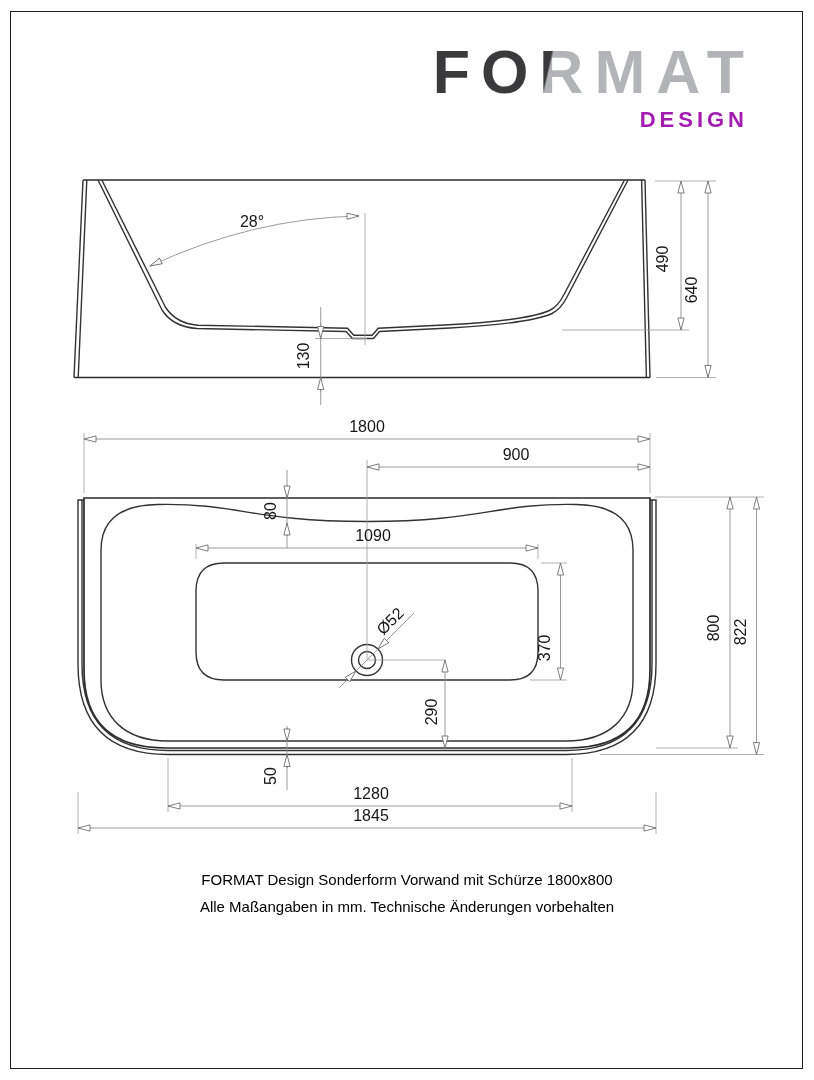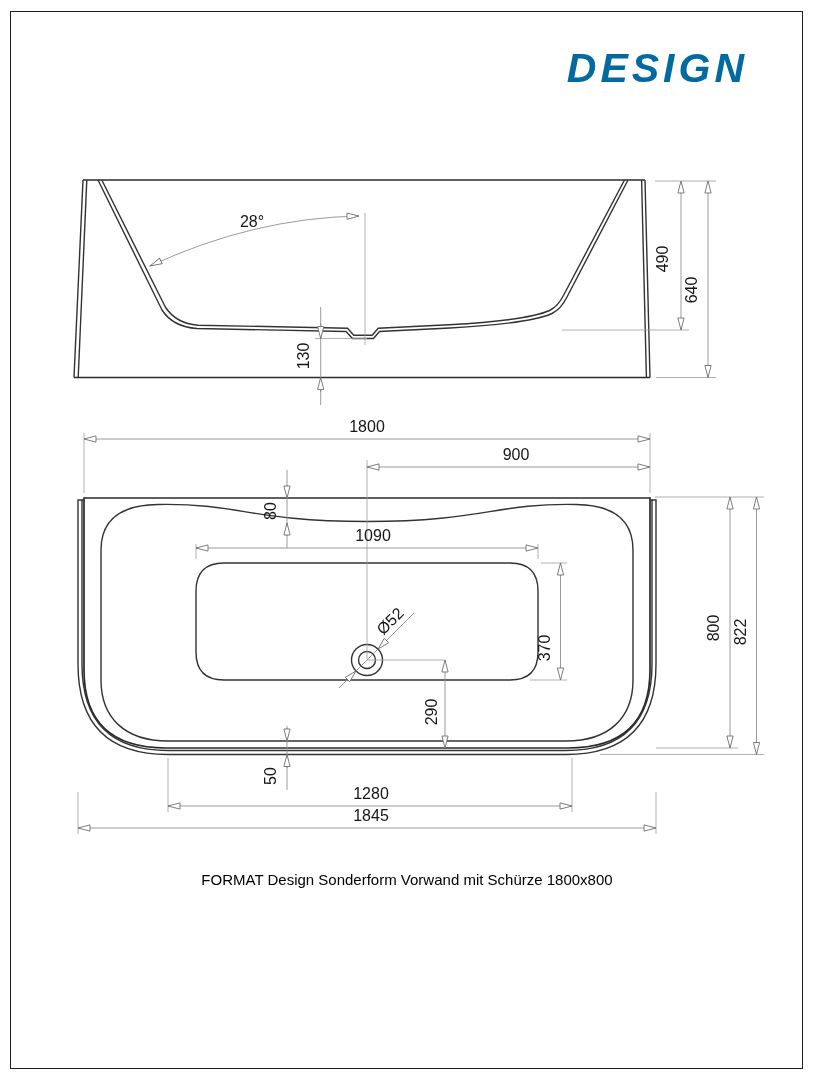--- a/index.html
+++ b/index.html
@@ -4,35 +4,36 @@
 <style>
   html,body{margin:0;padding:0;background:#ffffff;}
   body{width:814px;height:1080px;position:relative;font-family:"Liberation Sans",sans-serif;overflow:hidden;}
   .page-border{position:absolute;left:10px;top:11px;width:791px;height:1056px;border:1.6px solid #1d1d1d;}
   .logo{position:absolute;top:42px;right:70px;text-align:right;line-height:1;}
   .logo-format{
     font-weight:bold;font-size:61px;letter-spacing:11px;margin-right:-11px;
     background:linear-gradient(103deg,#3a3a3c 36%,#b2b4b7 36.6%);
     -webkit-background-clip:text;background-clip:text;color:transparent;
   }
-  .logo-design{font-weight:bold;font-size:41px;letter-spacing:4px;margin-right:-4px;color:#0369a1;margin-top:6px;font-style:italic;}
+  .logo-design{font-weight:bold;font-size:22px;letter-spacing:4px;margin-right:-4px;color:#a21caf;margin-top:6px;}
   svg{position:absolute;left:0;top:0;}
   .geo{stroke:#333;stroke-width:1.4;fill:none;}
   .geo-heavy{stroke:#2b2b2b;stroke-width:1.7;fill:none;}
   .dim{stroke:#8f8f8f;stroke-width:0.9;fill:none;}
   .ext{stroke:#9c9c9c;stroke-width:0.8;fill:none;}
   .dimtext{fill:#161616;font-size:16px;font-family:"Liberation Sans",sans-serif;}
   .caption{position:absolute;left:0;top:866px;width:814px;text-align:center;color:#000000;font-size:15px;line-height:27px;}
 </style>
 </head>
 <body>
 
 <div class="page-border"></div>
 
 <div class="logo">
+  <div class="logo-format">FORMAT</div>
   <div class="logo-design">DESIGN</div>
 </div>
 
 <svg width="814" height="1080" viewBox="0 0 814 1080">
   <defs>
     <marker id="arr" viewBox="0 0 14 8" refX="13" refY="4" markerWidth="14" markerHeight="8" orient="auto-start-reverse" markerUnits="userSpaceOnUse">
       <path d="M13,4 L1,7.1 L1,0.9 Z" fill="#ffffff" stroke="#6f6f6f" stroke-width="0.9"></path>
     </marker>
   </defs>
 
@@ -136,13 +137,14 @@
     <line class="ext" x1="600" y1="754.5" x2="764" y2="754.5"></line>
     <line class="dim" x1="730" y1="497" x2="730" y2="748" marker-start="url(#arr)" marker-end="url(#arr)"></line>
     <text class="dimtext" x="719" y="628" text-anchor="middle" transform="rotate(-90 719 628)">800</text>
     <line class="dim" x1="756.5" y1="497" x2="756.5" y2="754.5" marker-start="url(#arr)" marker-end="url(#arr)"></line>
     <text class="dimtext" x="746" y="632" text-anchor="middle" transform="rotate(-90 746 632)">822</text>
   </g>
 </svg>
 
 <div class="caption">
   <div>FORMAT Design Sonderform Vorwand mit Schürze 1800x800</div>
+  <div>Alle Maßangaben in mm. Technische Änderungen vorbehalten</div>
 </div>
 
 </body></html>

